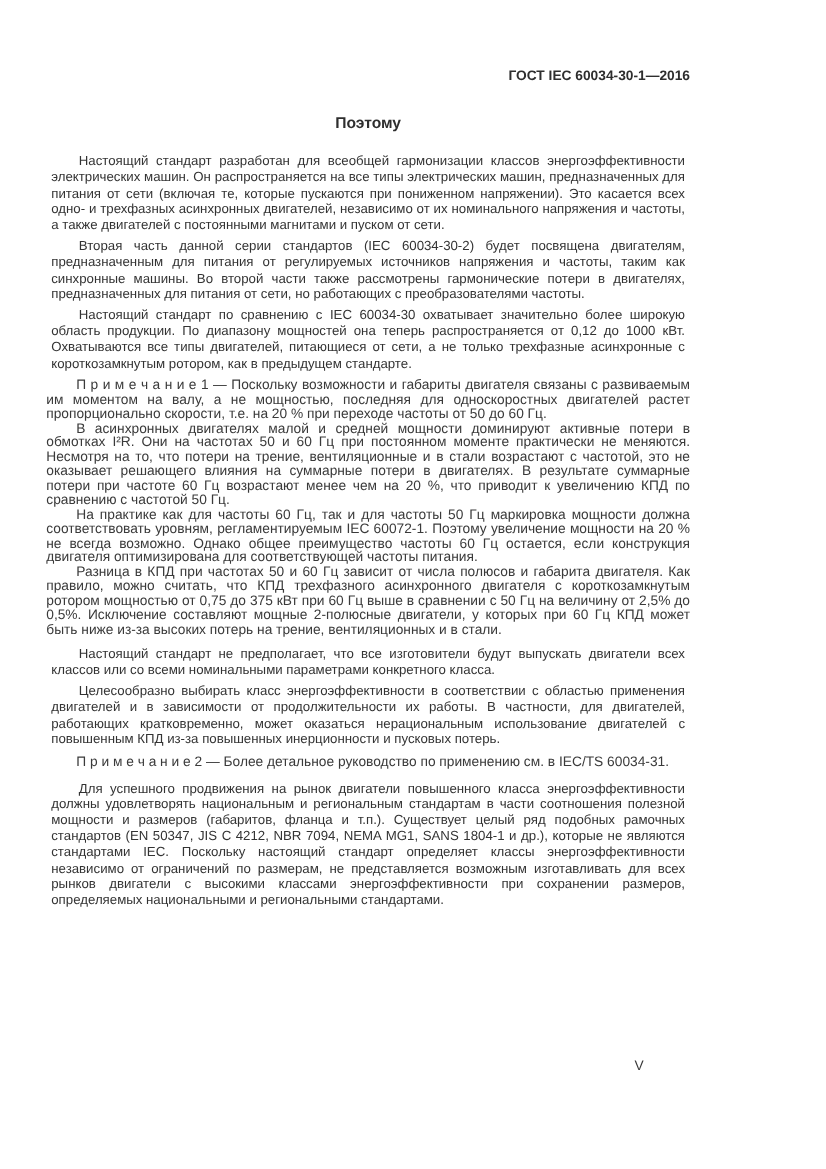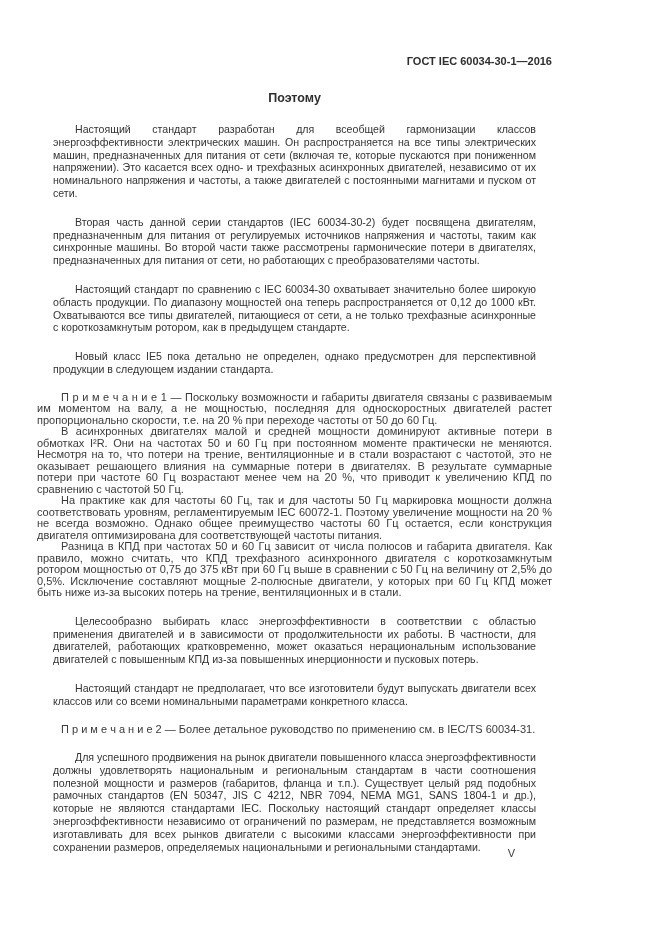--- a/index.html
+++ b/index.html
@@ -26,21 +26,21 @@
     line-height: 13px;
   }
   .doc-title {
     text-align: center;
     font-size: 12.5px;
     font-weight: bold;
     color: #2e2e2e;
     margin: 23px 0 18px 0;
   }
   .body-para {
-    margin: 16px;
+    margin: 4px;
     font-size: 10.6px;
     line-height: 12.8px;
     text-align: justify;
     text-indent: 22px;
     color: #333333;
   }
   .note-para {
     margin: 0;
     font-size: 11px;
     line-height: 11.5px;
@@ -69,31 +69,30 @@
 
 <div class="page">
 
   <div class="doc-header">ГОСТ IEC 60034-30-1—2016</div>
 
   <div class="doc-title">Поэтому</div>
 
   <p class="body-para">Настоящий стандарт разработан для всеобщей гармонизации классов энергоэффективности электрических машин. Он распространяется на все типы электрических машин, предназначенных для питания от сети (включая те, которые пускаются при пониженном напряжении). Это касается всех одно- и трехфазных асинхронных двигателей, независимо от их номинального напряжения и частоты, а также двигателей с постоянными магнитами и пуском от сети.</p>
   <p class="body-para">Вторая часть данной серии стандартов (IEC 60034-30-2) будет посвящена двигателям, предназначенным для питания от регулируемых источников напряжения и частоты, таким как синхронные машины. Во второй части также рассмотрены гармонические потери в двигателях, предназначенных для питания от сети, но работающих с преобразователями частоты.</p>
   <p class="body-para">Настоящий стандарт по сравнению с IEC 60034-30 охватывает значительно более широкую область продукции. По диапазону мощностей она теперь распространяется от 0,12 до 1000 кВт. Охватываются все типы двигателей, питающиеся от сети, а не только трехфазные асинхронные с короткозамкнутым ротором, как в предыдущем стандарте.</p>
-  <p class="body-para">Новый класс IE5 пока детально не определен, однако предусмотрен для перспективной продукции в следующем издании стандарта.</p>
 
   <div class="note-block">
     <p class="note-para">П р и м е ч а н и е   1 — Поскольку возможности и габариты двигателя связаны с развиваемым им моментом на валу, а не мощностью, последняя для односкоростных двигателей растет пропорционально скорости, т.е. на 20 % при переходе частоты от 50 до 60 Гц.</p>
     <p class="note-para">В асинхронных двигателях малой и средней мощности доминируют активные потери в обмотках I²R. Они на частотах 50 и 60 Гц при постоянном моменте практически не меняются. Несмотря на то, что потери на трение, вентиляционные и в стали возрастают с частотой, это не оказывает решающего влияния на суммарные потери в двигателях. В результате суммарные потери при частоте 60 Гц возрастают менее чем на 20 %, что приводит к увеличению КПД по сравнению с частотой 50 Гц.</p>
     <p class="note-para">На практике как для частоты 60 Гц, так и для частоты 50 Гц маркировка мощности должна соответствовать уровням, регламентируемым IEC 60072-1. Поэтому увеличение мощности на 20 % не всегда возможно. Однако общее преимущество частоты 60 Гц остается, если конструкция двигателя оптимизирована для соответствующей частоты питания.</p>
     <p class="note-para">Разница в КПД при частотах 50 и 60 Гц зависит от числа полюсов и габарита двигателя. Как правило, можно считать, что КПД трехфазного асинхронного двигателя с короткозамкнутым ротором мощностью от 0,75 до 375 кВт при 60 Гц выше в сравнении с 50 Гц на величину от 2,5% до 0,5%. Исключение составляют мощные 2-полюсные двигатели, у которых при 60 Гц КПД может быть ниже из-за высоких потерь на трение, вентиляционных и в стали.</p>
   </div>
 
+  <p class="body-para">Настоящий стандарт не предполагает, что все изготовители будут выпускать двигатели всех классов или со всеми номинальными параметрами конкретного класса.</p>
   <p class="body-para">Целесообразно выбирать класс энергоэффективности в соответствии с областью применения двигателей и в зависимости от продолжительности их работы. В частности, для двигателей, работающих кратковременно, может оказаться нерациональным использование двигателей с повышенным КПД из-за повышенных инерционности и пусковых потерь.</p>
-  <p class="body-para">Настоящий стандарт не предполагает, что все изготовители будут выпускать двигатели всех классов или со всеми номинальными параметрами конкретного класса.</p>
 
   <div class="note-single">
     <p class="note-para">П р и м е ч а н и е   2 — Более детальное руководство по применению см. в IEC/TS 60034-31.</p>
   </div>
 
   <p class="body-para">Для успешного продвижения на рынок двигатели повышенного класса энергоэффективности должны удовлетворять национальным и региональным стандартам в части соотношения полезной мощности и размеров (габаритов, фланца и т.п.). Существует целый ряд подобных рамочных стандартов (EN 50347, JIS C 4212, NBR 7094, NEMA MG1, SANS 1804-1 и др.), которые не являются стандартами IEC. Поскольку настоящий стандарт определяет классы энергоэффективности независимо от ограничений по размерам, не представляется возможным изготавливать для всех рынков двигатели с высокими классами энергоэффективности при сохранении размеров, определяемых национальными и региональными стандартами.</p>
 
   <div class="page-number">V</div>
 
 </div>

